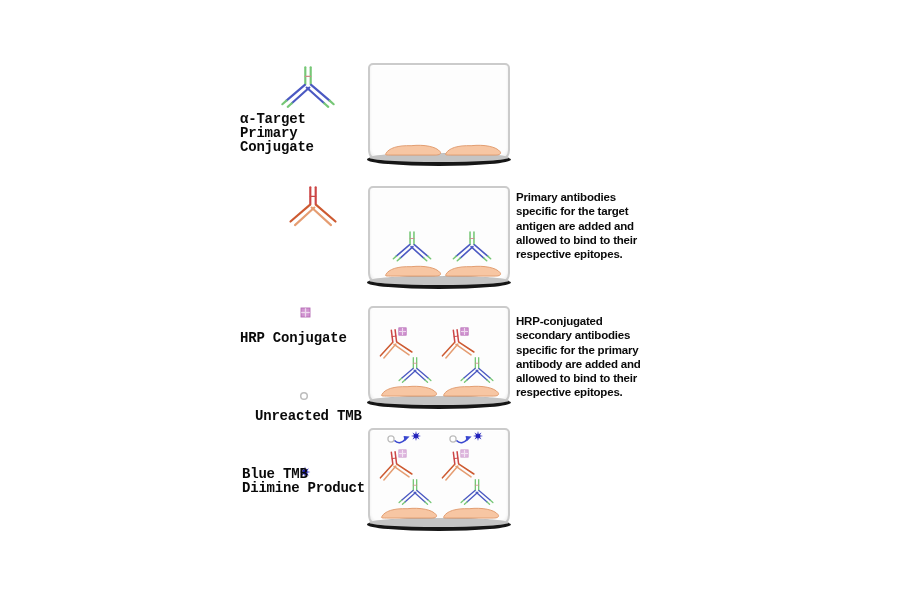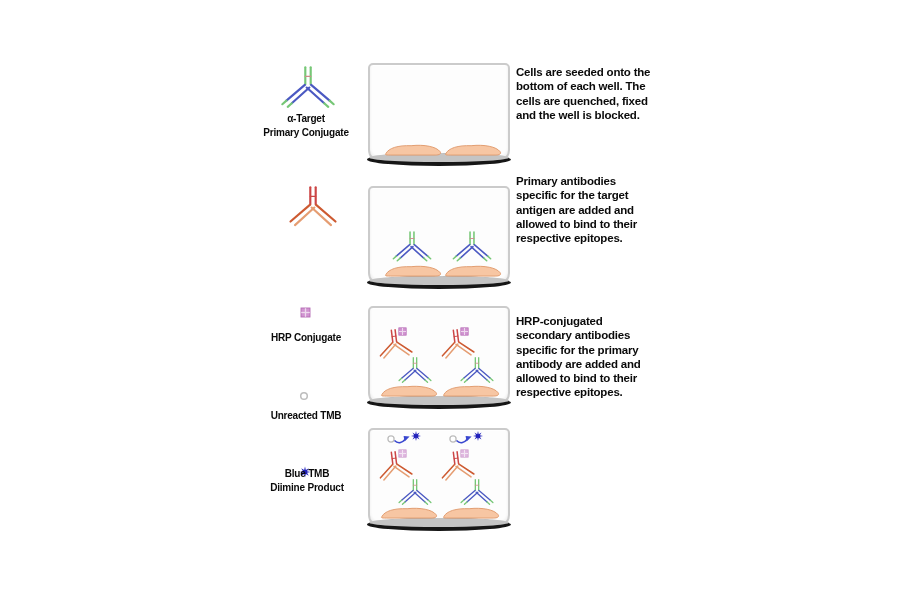--- a/index.html
+++ b/index.html
@@ -1,22 +1,22 @@
 <!DOCTYPE html>
 <html><head>
 <meta charset="utf-8">
 <style>
   html,body{margin:0;padding:0;background:#ffffff;}
   #canvas{
     position:relative;width:900px;height:594px;background:#ffffff;overflow:hidden;
     font-family:"Liberation Sans", sans-serif;color:#000;
   }
   .legend-label{
-    position:absolute;text-align:center;font-weight:bold;font-size:10px;line-height:14px;
-    letter-spacing:-0.2px;color:#0a0a0a;
+    position:absolute;text-align:left;font-weight:bold;font-size:14px;line-height:14px;
+    letter-spacing:-0.2px;color:#0a0a0a;font-family:Liberation Mono, monospace;
   }
   .desc{
     position:absolute;font-weight:bold;font-size:11.5px;line-height:14.3px;
     letter-spacing:-0.2px;color:#0a0a0a;width:144px;text-align:left;
   }
   .well{
     position:absolute;width:138px;height:95px;background:#fdfdfd;
     border:2px solid #cbcbcb;border-radius:5px 5px 12px 12px;
     box-shadow:inset 0 -2px 3px rgba(0,0,0,0.07), inset 0 1px 1px rgba(255,255,255,0.8);
   }
@@ -100,21 +100,20 @@
     <div class="content">
       <svg class="glyph" style="left:12px;top:76px" width="62" height="15" viewBox="0 0 64 16">
           <use href="#cell-blob"></use>
         </svg>
       <svg class="glyph" style="left:72px;top:76px" width="62" height="15" viewBox="0 0 64 16">
           <use href="#cell-blob"></use>
         </svg>
     </div>
   </div>
 
-  <div class="desc" style="left:516px;top:65px">Cells are seeded onto the bottom of each well. The cells are quenched, fixed and the well is blocked.</div>
 
   <svg class="glyph" style="left:286px;top:184px" width="54" height="48" viewBox="0 0 60 52">
       <use href="#ab-red"></use>
     </svg>
 
   <div class="well" style="left:368px;top:186px">
     <div class="rim"></div>
     <div class="rim-hi"></div>
     <div class="content">
       <svg class="glyph" style="left:12px;top:74px" width="62" height="15" viewBox="0 0 64 16">
@@ -125,31 +124,31 @@
         </svg>
       <svg class="glyph" style="left:22px;top:42px" width="40" height="34" viewBox="0 0 60 52">
           <use href="#ab-green"></use>
         </svg>
       <svg class="glyph" style="left:82px;top:42px" width="40" height="34" viewBox="0 0 60 52">
           <use href="#ab-green"></use>
         </svg>
     </div>
   </div>
 
-  <div class="desc" style="left:516px;top:174px">Primary antibodies specific for the target antigen are added and allowed to bind to their respective epitopes.</div>
+  <div class="desc" style="left:516px;top:190px">Primary antibodies specific for the target antigen are added and allowed to bind to their respective epitopes.</div>
 
   <svg class="glyph" style="left:300px;top:307px" width="11" height="11" viewBox="0 0 11 11">
       <use href="#hrp-sq"></use>
     </svg>
   <div class="legend-label" style="left:240px;top:331px;width:132px">HRP Conjugate</div>
 
   <svg class="glyph" style="left:299px;top:391px" width="10" height="10" viewBox="0 0 10 10">
       <use href="#tmb-ring"></use>
     </svg>
-  <div class="legend-label" style="left:240px;top:409px;width:132px">Unreacted TMB</div>
+  <div class="legend-label" style="left:255px;top:409px;width:132px">Unreacted TMB</div>
 
   <div class="well" style="left:368px;top:306px">
     <div class="rim"></div>
     <div class="rim-hi"></div>
     <div class="content">
       <svg class="glyph" style="left:8px;top:74px" width="62" height="15" viewBox="0 0 64 16">
           <use href="#cell-blob"></use>
         </svg>
       <svg class="glyph" style="left:70px;top:74px" width="62" height="15" viewBox="0 0 64 16">
           <use href="#cell-blob"></use>

